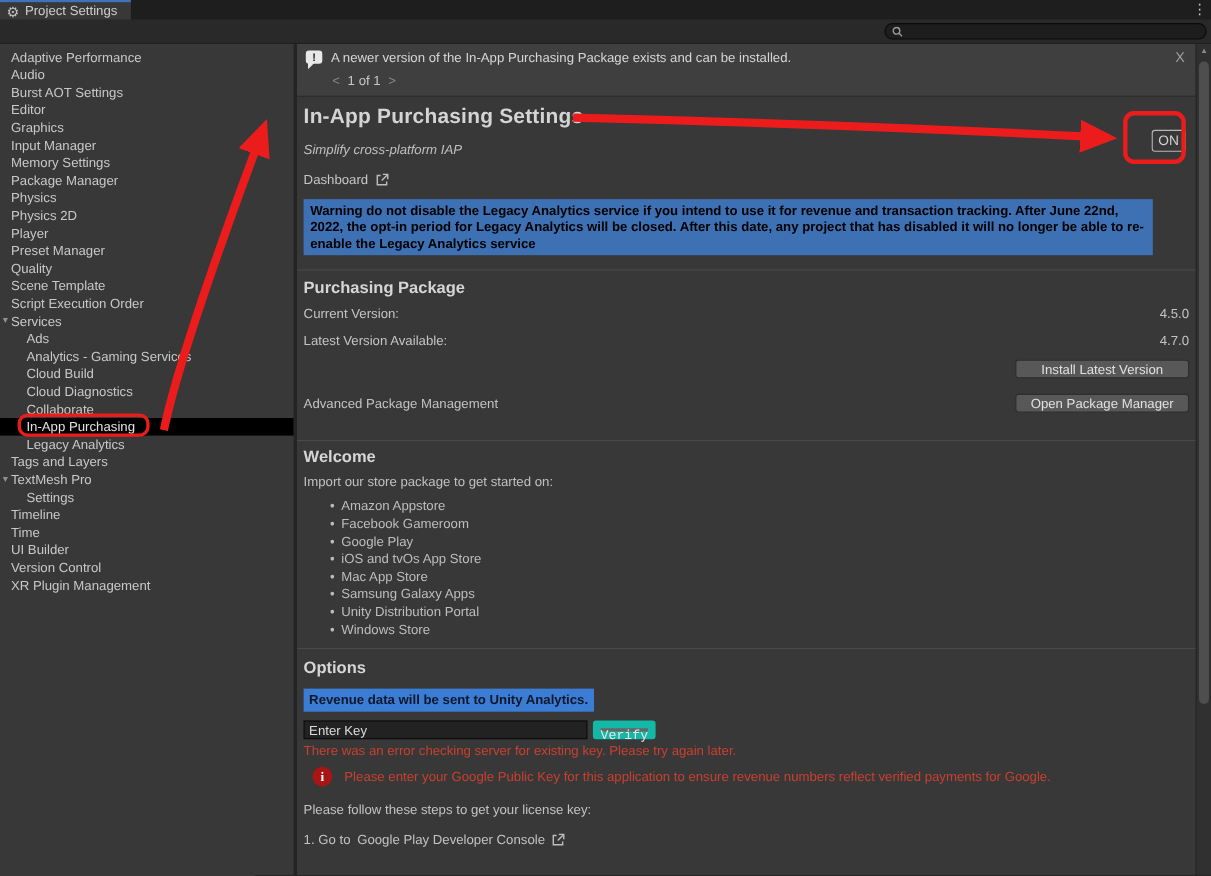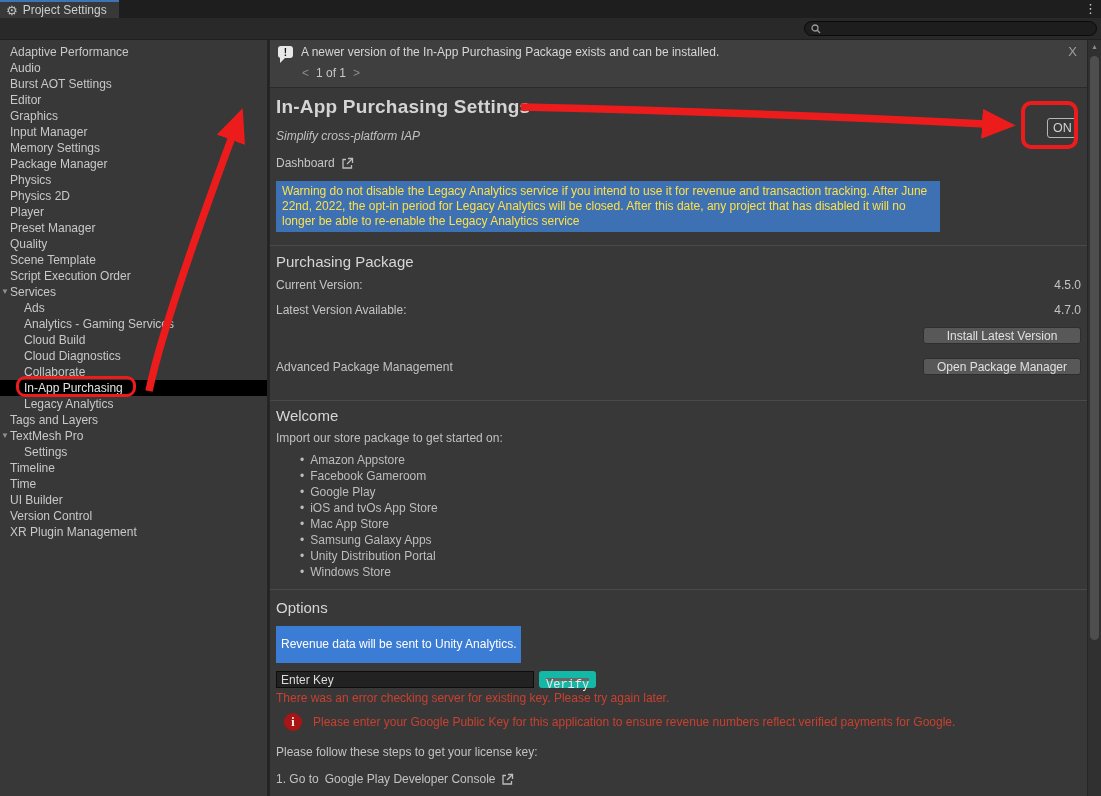--- a/index.html
+++ b/index.html
@@ -46,42 +46,42 @@
           align-items:center;justify-content:center;color:#151515;font-weight:bold;font-size:10px;flex:0 0 auto;}
   .bubble::after{content:"";position:absolute;left:2px;top:11px;border:3px solid transparent;border-top-color:#e8e8e8;border-left-color:#e8e8e8;}
   .pager{margin:7px 0 0 24px;color:#c8c8c8;display:flex;gap:7px;align-items:center;}
   .pager .pg-arrow{color:#8b8b8b;cursor:pointer;}
   .notif-close{position:absolute;right:10px;top:4px;color:#9f9f9f;font-size:13px;cursor:pointer;}
 
   .page-title{margin-top:8px;font-size:19px;font-weight:600;color:#d4d4d4;letter-spacing:.2px;}
   .subtitle{margin-top:11px;color:#c0c0c0;font-style:italic;}
   .dash-row{margin-top:13px;display:flex;align-items:center;gap:6px;color:#c6c6c6;cursor:pointer;width:max-content;}
   .extlink{color:#bdbdbd;display:inline-block;}
-  .warnbox{margin-top:11px;width:664px;background:var(--warning-blue);color:#fde047;padding:3px 6px;line-height:15px;}
+  .warnbox{margin-top:11px;width:772px;background:var(--warning-blue);color:#000000;padding:3px 6px;line-height:15px;font-weight:bold;}
 
   .hr{height:1px;background:#4a4a4a;margin-left:-6px;margin-right:-6px;}
   .hr1{margin-top:13px;} .hr2{margin-top:25px;} .hr3{margin-top:9px;}
 
-  .sec-head{font-size:15px;font-weight:normal;color:#d6d6d6;line-height:18px;}
+  .sec-head{font-size:15px;font-weight:bold;color:#d6d6d6;line-height:18px;}
   .pkg-head{margin-top:7px;}
   .kv{display:flex;justify-content:space-between;line-height:13px;color:#c4c4c4;}
   .kv1{margin-top:8px;} .kv2{margin-top:12px;}
   .btnrow{display:flex;justify-content:flex-end;margin-top:10px;}
   .advrow{display:flex;justify-content:space-between;align-items:center;margin-top:14px;}
   .ubtn{min-width:158px;height:17px;background:#585858;border:1px solid #2e2e2e;border-radius:3px;color:#e0e0e0;
         font-size:12px;font-family:inherit;cursor:pointer;padding:0 8px;}
 
   .welcome-head{margin-top:6px;}
   .intro{margin-top:7px;line-height:13px;color:#c0c0c0;}
   .stores{margin-top:7px;padding-left:24px;color:#bdbdbd;}
   .store-li{height:16px;line-height:16px;}
   .store-li .bullet{margin-right:6px;color:#bdbdbd;}
 
   .opt-head{margin-top:9px;}
-  .notice{display:inline-block;margin-top:9px;background:var(--notice-blue);color:#ffffff;padding:12px 5px;line-height:13px;}
+  .notice{display:inline-block;margin-top:9px;background:var(--notice-blue);color:#0f172a;padding:4px 5px;line-height:13px;font-weight:bold;}
   .keyrow{margin-top:8px;display:flex;gap:5px;align-items:center;}
   .keyinput{width:258px;height:17px;background:#222;border:1px solid #0d0d0d;color:#dcdcdc;font-size:12px;
             font-family:inherit;padding:0 4px;outline:none;}
   .verify{min-width:46px;height:17px;background:#666;border:7px solid #14b8a6;border-radius:3px;color:#e6e6e6;
           font-size:12px;font-family:Liberation Mono, monospace;cursor:pointer;}
   .err{margin-top:4px;color:var(--error-red);line-height:13px;}
   .googlerow{margin-top:8px;display:flex;align-items:center;gap:11px;padding-left:8px;}
   .info-i{width:18px;height:18px;border-radius:50%;background:#a91515;color:#fff;display:inline-flex;align-items:center;
           justify-content:center;font-weight:bold;font-size:12px;font-family:"Liberation Serif",serif;flex:0 0 auto;}
   .steps{margin-top:15px;color:#c2c2c2;line-height:13px;}

